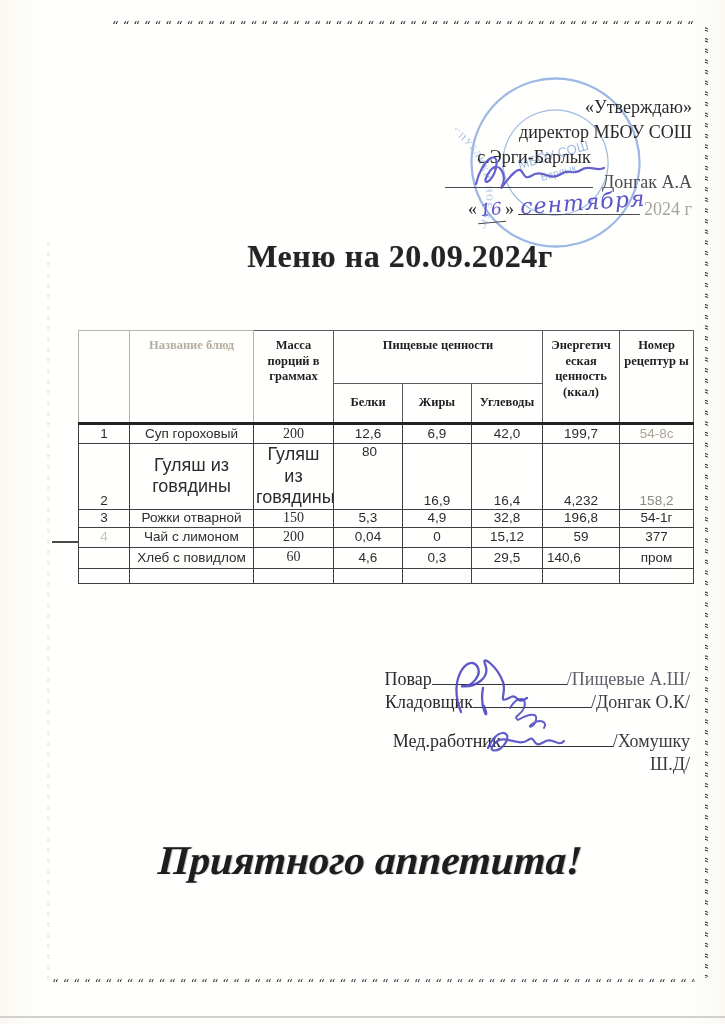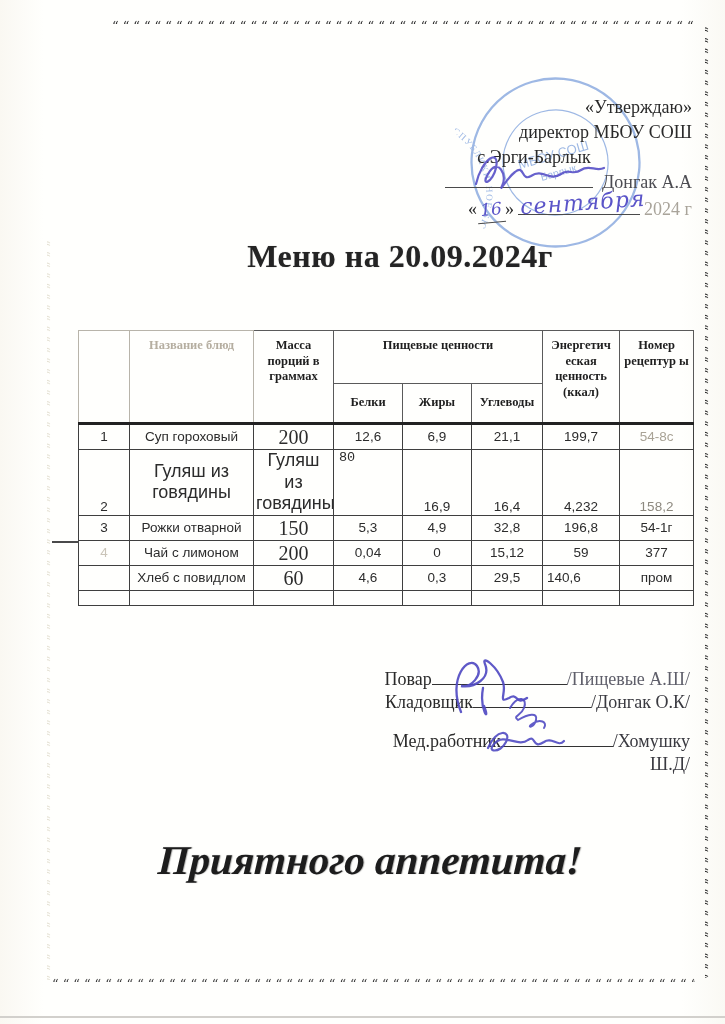--- a/index.html
+++ b/index.html
@@ -55,27 +55,27 @@
     padding:7px 2px;vertical-align:top;text-align:center;
     overflow-wrap:break-word;word-break:break-word;line-height:1.25;}
   .menu-table td{border:1px solid #3f3f3f;font-family:"Liberation Sans","DejaVu Sans",sans-serif;
     font-size:13.5px;color:#2c2c2c;text-align:center;padding:0 2px;line-height:1.2;
     overflow:hidden;}
   .menu-table thead tr.sub th{vertical-align:middle;}
   .menu-table thead{border-bottom:3px solid #222;}
   th.h-num,th.h-name{border-color:#b8b4aa;}
   th.h-name{color:#b5aea0;}
   .menu-table{border-left:1px solid #9a9a9a;border-top:1px solid #b5b5b5;}
-  td.c-mass{font-family:"Liberation Serif","DejaVu Serif",serif;font-size:20px;}
+  td.c-mass{font-family:"Liberation Serif","DejaVu Serif",serif;font-size:14px;}
   tr.r1{height:20px;} tr.r2{height:36px;} tr.r3{height:18px;}
   tr.r4{height:20px;} tr.r5{height:21px;} tr.r6{height:15px;}
   tr.r2 td{vertical-align:bottom;}
   tr.r2 td.c-name,tr.r2 td.c-mass{vertical-align:middle;font-family:"Liberation Sans","DejaVu Sans",sans-serif;font-size:18px;}
-  tr.r2 td.c-protein{vertical-align:top;text-align:left;padding-left:5px;
-    font-family:Liberation Mono, monospace;}
+  tr.r2 td.c-protein{vertical-align:top;text-align:center;padding-left:5px;
+    font-family:Liberation Sans, sans-serif;}
   tr.r1 td.c-recipe{color:#a9a396;}
   tr.r2 td.c-recipe{color:#8d897f;}
   tr.r4 td.c-num{color:#cac4b8;}
   tr.r5 td.c-energy{text-align:left;padding-left:4px;}
   .table-ext{position:absolute;left:52px;top:541px;width:27px;height:2px;background:#4a4a4a;}
   
   .signatures{position:absolute;top:668px;left:380px;width:310px;text-align:right;
     font-size:18px;line-height:23px;z-index:3;}
   .sigline{display:inline-block;height:15px;border-bottom:1.3px solid #333;
     vertical-align:baseline;}
@@ -157,21 +157,21 @@
         <th>Углеводы</th>
       </tr>
     </thead>
     <tbody>
       <tr class="r1">
         <td class="c-num">1</td>
         <td class="c-name">Суп гороховый</td>
         <td class="c-mass">200</td>
         <td class="c-protein">12,6</td>
         <td class="c-fat">6,9</td>
-        <td class="c-carbs">21,1</td>
+        <td class="c-carbs">42,0</td>
         <td class="c-energy">199,7</td>
         <td class="c-recipe">54-8с</td>
       </tr>
       <tr class="r2">
         <td class="c-num">2</td>
         <td class="c-name">Гуляш из говядины</td>
         <td class="c-mass">Гуляш из говядины</td>
         <td class="c-protein">80</td>
         <td class="c-fat">16,9</td>
         <td class="c-carbs">16,4</td>

